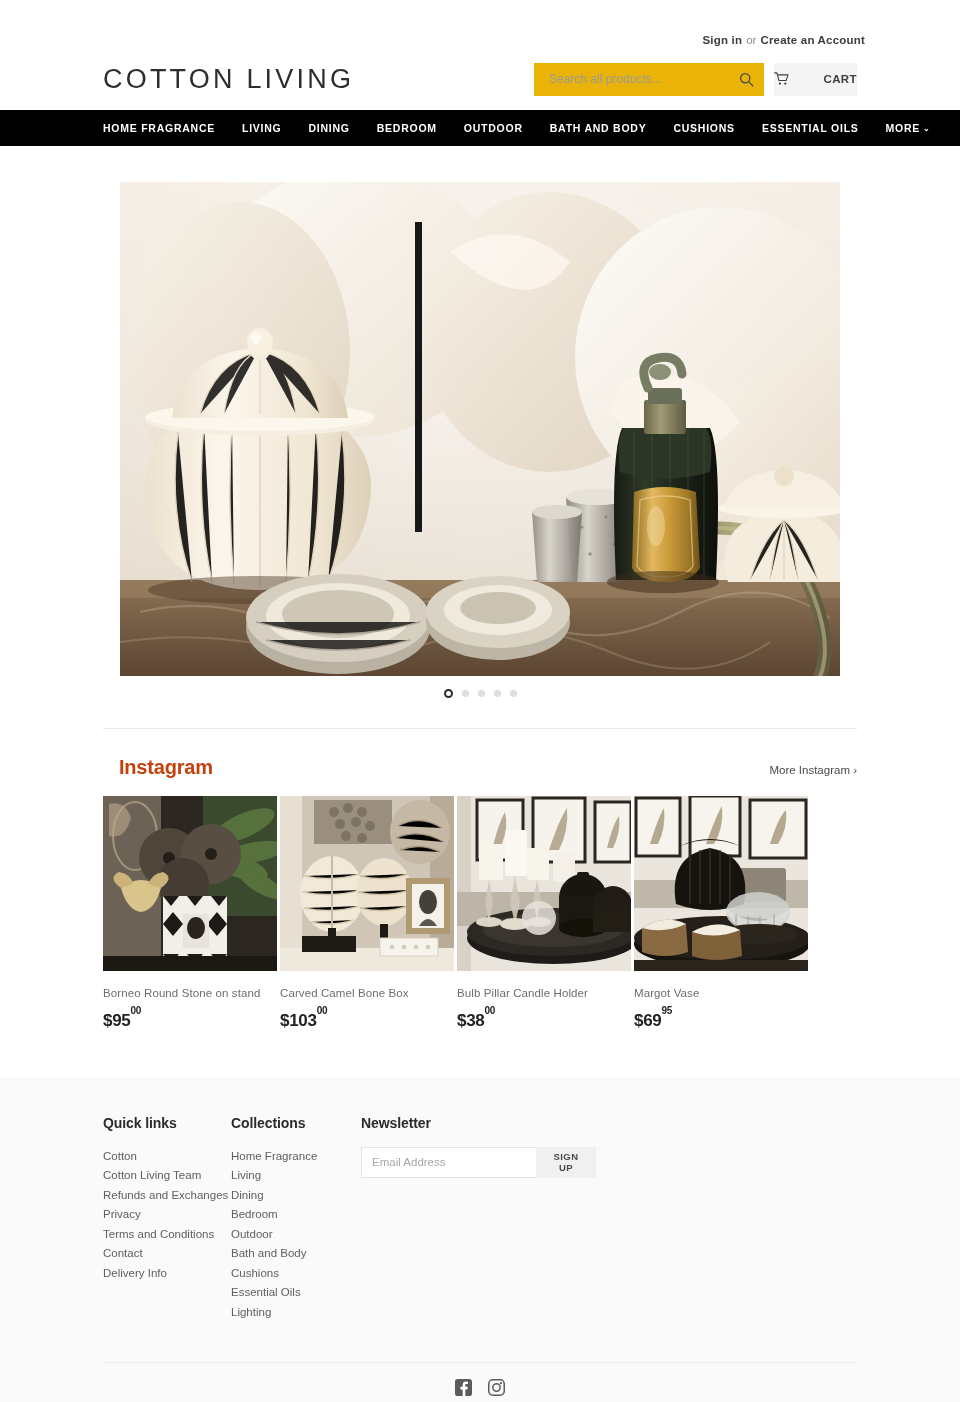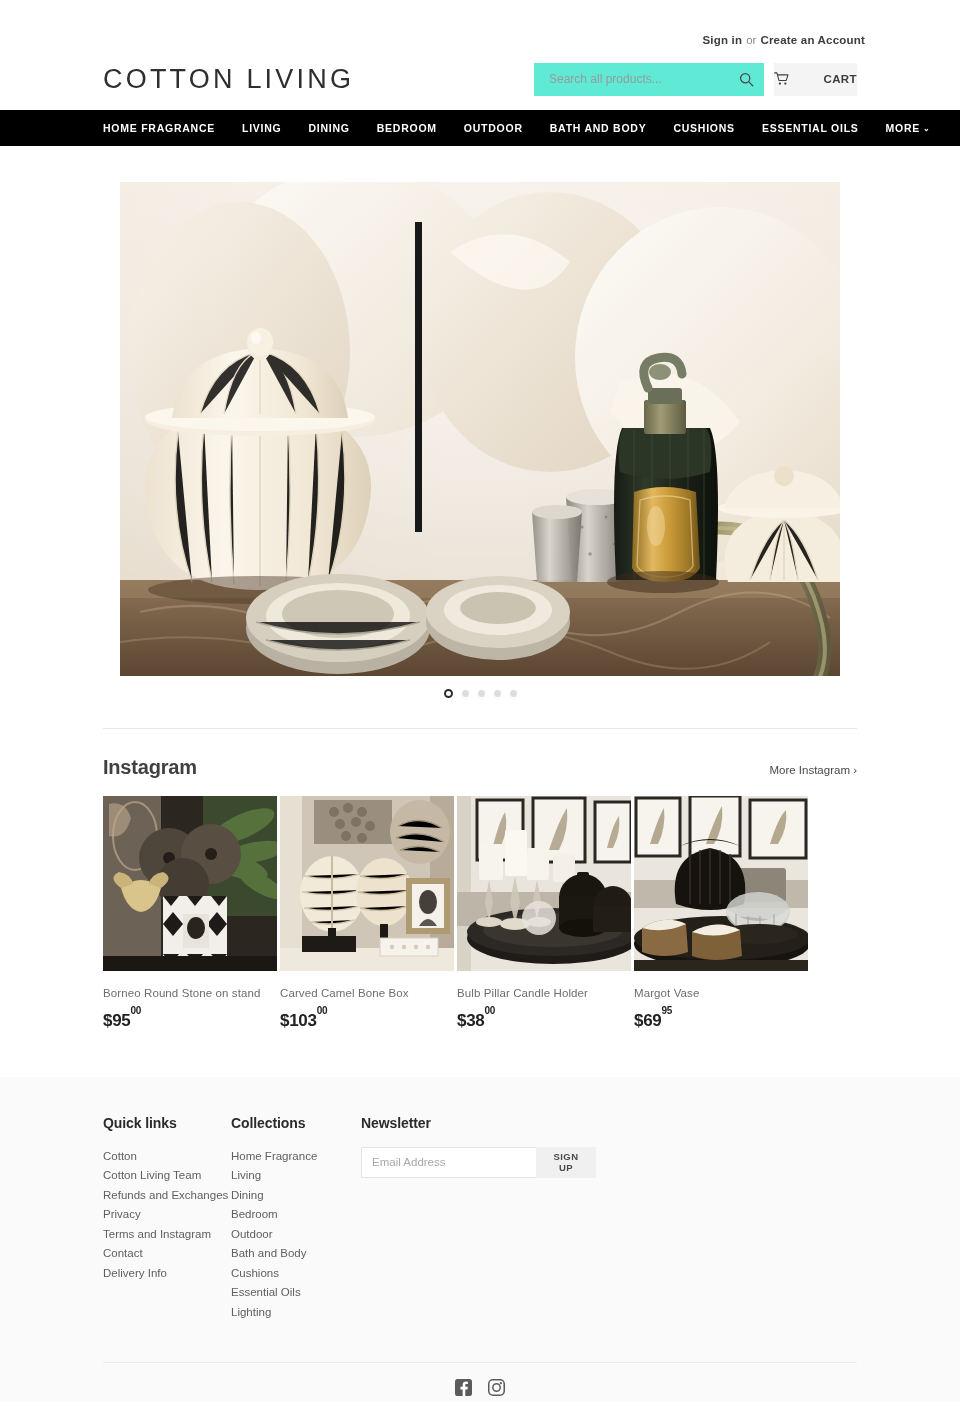--- a/index.html
+++ b/index.html
@@ -55,21 +55,21 @@
     letter-spacing: 3.2px;
     font-weight: 300;
     color: #2e2e2e;
     white-space: nowrap;
     font-family: "Liberation Sans", sans-serif;
   }
   .header-right { display: flex; align-items: center; gap: 10px; }
   .search-box {
     width: 230px;
     height: 33px;
-    background: #5eead4;
+    background: #eab308;
     display: flex;
     align-items: center;
     padding: 0 10px 0 13px;
   }
   .search-box input {
     border: 0;
     outline: 0;
     background: transparent;
     flex: 1;
     font-size: 12px;
@@ -137,21 +137,21 @@
   }
 
   
   .insta-section { padding: 30px 0 0; }
   .insta-head {
     width: 754px; margin: 0 auto;
     display: flex; align-items: baseline; justify-content: space-between;
     border-top: 1px solid #e8e8e8;
     padding-top: 27px;
   }
-  .insta-title { font-size: 20px; font-weight: bold; color: #404040; letter-spacing: -.2px; }
+  .insta-title { font-size: 20px; font-weight: bold; color: #c2410c; letter-spacing: -.2px; margin-left: 16px; }
   .insta-more { font-size: 11.5px; color: #4a4a4a; text-decoration: none; }
 
   .grid {
     width: 754px; margin: 17px auto 0;
     display: grid;
     grid-template-columns: repeat(4, 174px);
     gap: 3px;
   }
   .card-img {
     width: 174px; height: 175px;
@@ -680,21 +680,21 @@
 
 <div class="footer-wrap">
   <div class="footer-top">
     <div class="fcol fcol-quick">
       <div class="fhead">Quick links</div>
       <div id="quick-links">
           <a href="#" class="flink">Cotton</a>
           <a href="#" class="flink">Cotton Living Team</a>
           <a href="#" class="flink">Refunds and Exchanges</a>
           <a href="#" class="flink">Privacy</a>
-          <a href="#" class="flink">Terms and Instagram</a>
+          <a href="#" class="flink">Terms and Conditions</a>
           <a href="#" class="flink">Contact</a>
           <a href="#" class="flink">Delivery Info</a>
         </div>
     </div>
     <div class="fcol fcol-coll">
       <div class="fhead">Collections</div>
       <div id="collections-links">
           <a href="#" class="flink">Home Fragrance</a>
           <a href="#" class="flink">Living</a>
           <a href="#" class="flink">Dining</a>

